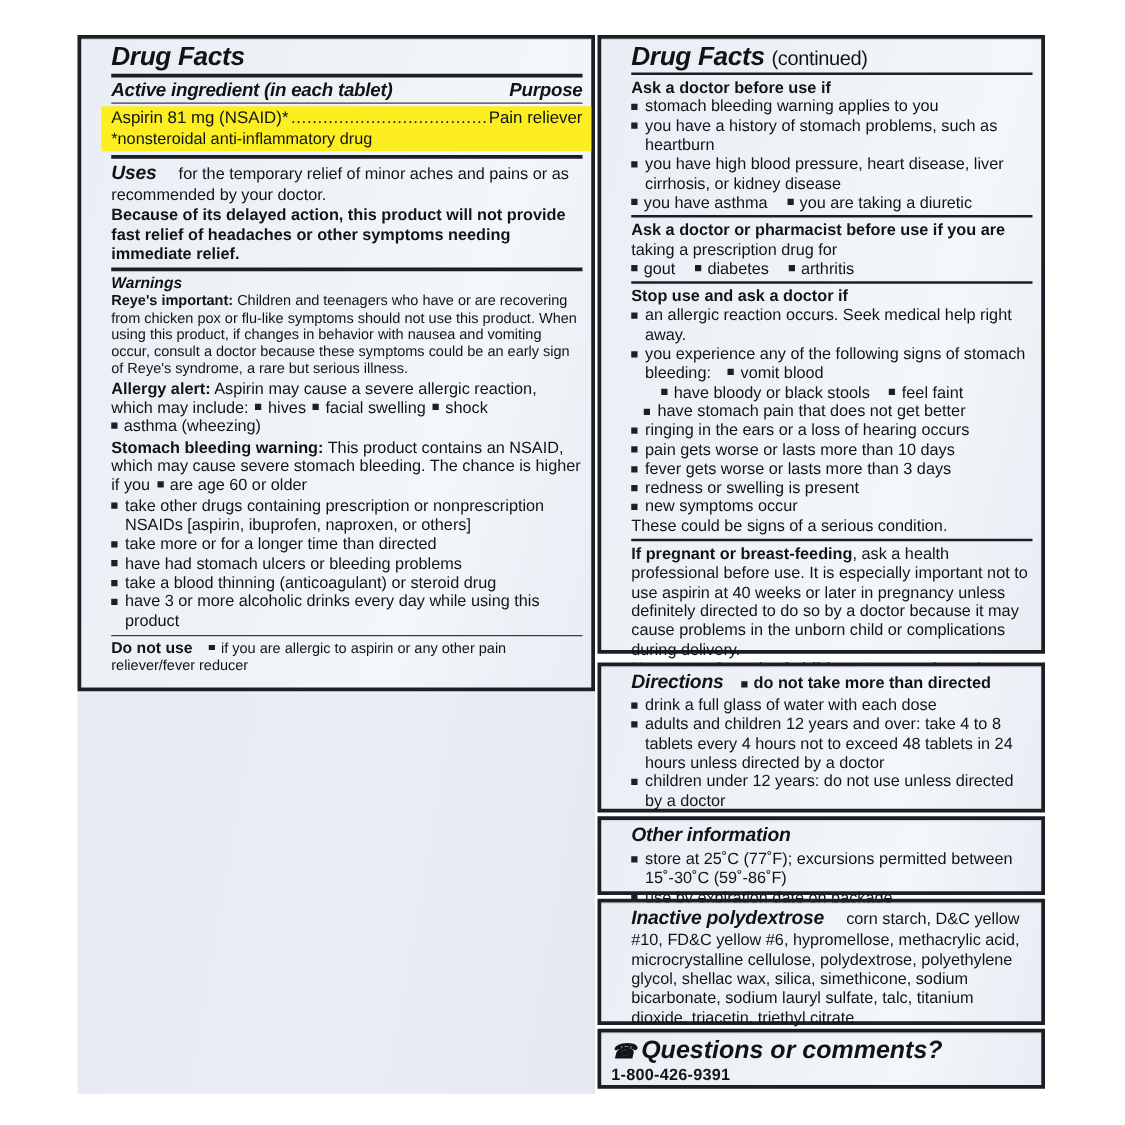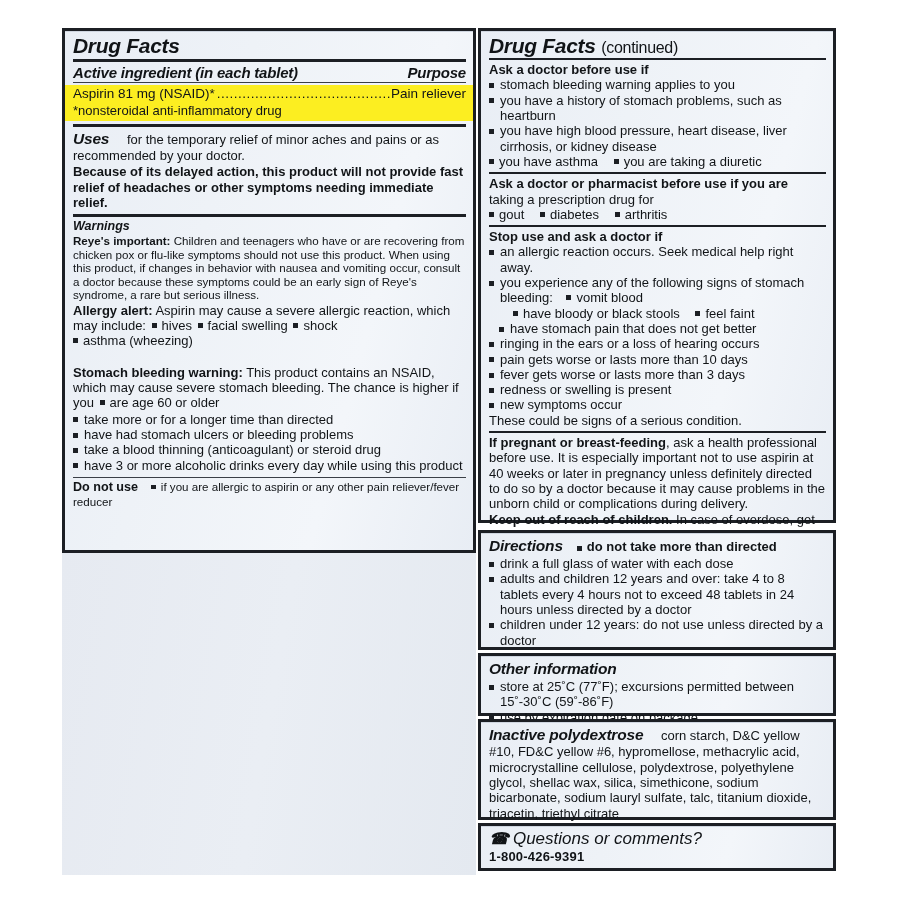--- a/index.html
+++ b/index.html
@@ -14,21 +14,21 @@
 
   #stage { position:relative; width:900px; height:900px; }
 
   
   .panel {
     position:absolute;
     background:linear-gradient(105deg,#e9eef5 0%,#eef2f7 35%,#f3f6fa 70%,#e8edf4 100%);
     border:3px solid #1c1f24;
     box-shadow:0 1px 0 #cfd6e0 inset;
   }
-  .panel-inner { padding:4px 7px 5px 8px; }
+  .panel-inner { padding:4px 7px 5px 24px; }
 
   
   .filler {
     position:absolute;
     background:linear-gradient(100deg,#e6eaf1 0%,#eaeef4 50%,#e4e9f0 100%);
   }
 
   
   .df-title {
     font-weight:700; font-style:italic;
@@ -75,21 +75,21 @@
 
   .sq { display:inline-block; width:5px; height:5px; background:#1c1f24;
         vertical-align:middle; margin:0 5px 2px 2px; }
   .sq-sm { width:4.5px; height:4.5px; }
   .gap { display:inline-block; width:14px; }
 
   
   .warn { font-size:11.6px; line-height:1.17; }
   .warn .hd { font-weight:700; font-style:italic; font-size:12.5px; }
 
-  .qmark { font-style:italic; font-weight:400; font-size:17px; }
+  .qmark { font-style:italic; font-weight:700; font-size:20px; }
   .phone { font-weight:700; font-size:13px; letter-spacing:.2px; }
 </style>
 </head>
 <body>
 
 <div id="stage">
 
   <div class="filler" style="left:62px; top:553px; width:414px; height:322px;"></div>
 
   <div class="panel" style="left:62px; top:28px; width:414px; height:525px;">
@@ -135,27 +135,28 @@
         <span class="b">Allergy alert:</span>
         <span>Aspirin may cause a severe allergic reaction, which may include:</span>
         <span class="sq"></span><span>hives</span>
         <span class="sq"></span><span>facial swelling</span>
         <span class="sq"></span><span>shock</span>
         <div>
           <span class="sq" style="margin-left:0;"></span><span>asthma (wheezing)</span>
         </div>
       </div>
 
-      <div class="body" style="margin-top:16px;">
+      <div class="body" style="margin-top:1px;">
         <span class="b">Stomach bleeding warning:</span>
         <span>This product contains an NSAID, which may cause severe stomach bleeding. The chance is higher if you</span>
         <span class="sq"></span><span>are age 60 or older</span>
       </div>
 
       <ul class="bl body" style="margin-top:1px;">
+        <li>take other drugs containing prescription or nonprescription NSAIDs [aspirin, ibuprofen, naproxen, or others]</li>
         <li>take more or for a longer time than directed</li>
         <li>have had stomach ulcers or bleeding problems</li>
         <li>take a blood thinning (anticoagulant) or steroid drug</li>
         <li>have 3 or more alcoholic drinks every day while using this product</li>
       </ul>
 
       <div class="rule-thin" style="margin:4px 0 2px;"></div>
 
       <div class="body-sm">
         <span class="b" style="font-size:12.6px;">Do not use</span>

